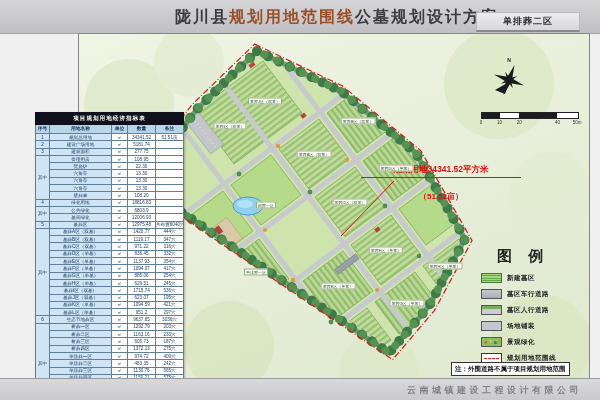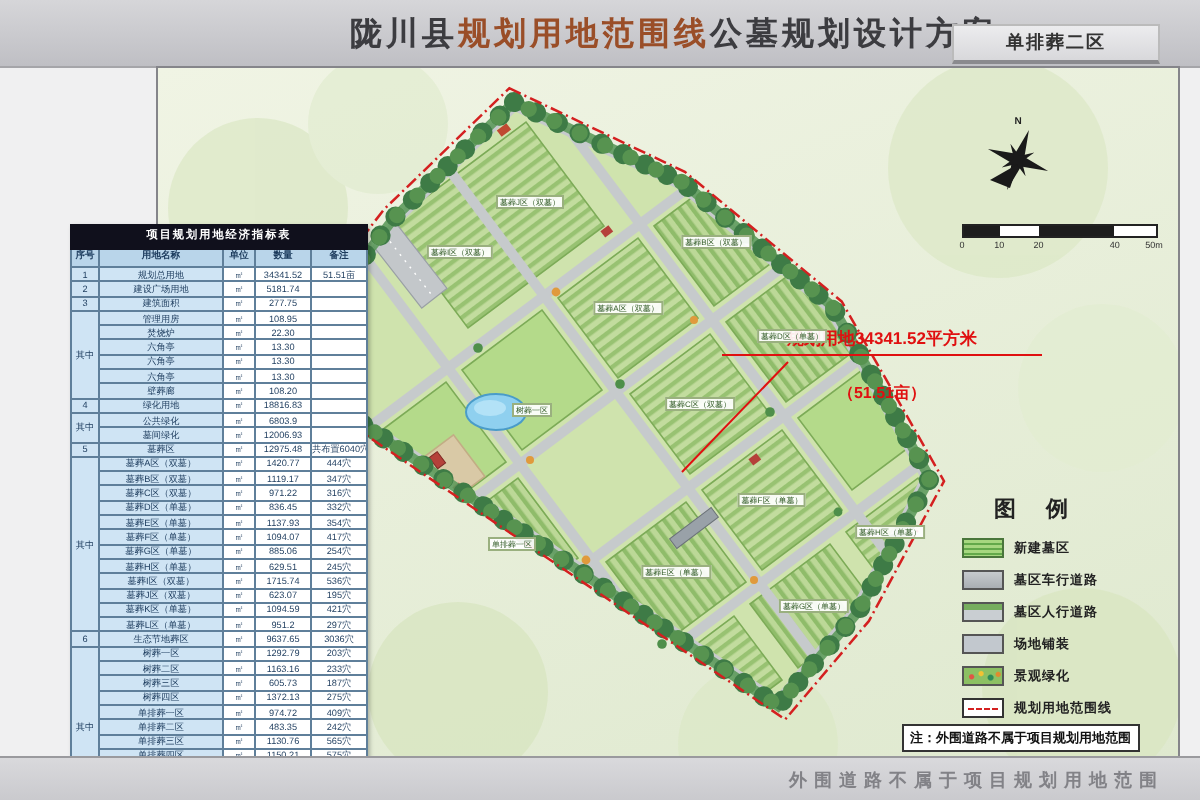--- a/index.html
+++ b/index.html
@@ -12,21 +12,21 @@
   .dlabel{position:absolute;left:476px;top:12px;width:102px;height:17px;background:linear-gradient(#ececee,#d8d8db);border:1px solid #bbb;border-bottom:2px solid #8a8a8e;font-size:9px;font-weight:bold;color:#333;text-align:center;line-height:17px;letter-spacing:1px;}
   
   .panel{position:absolute;left:78px;top:33px;width:510px;height:344px;background:linear-gradient(160deg,#f0f4e4,#dfe9cf);border:1px solid #85858a;overflow:hidden;}
   .panel svg{position:absolute;left:0;top:0;}
   
   .anno{position:absolute;left:282px;top:130px;width:160px;text-align:center;color:#e01010;font-weight:bold;}
   .anno1{font-size:8.5px;border-bottom:1px solid #e01010;padding-bottom:1px;white-space:nowrap;}
   .anno2{font-size:8px;margin-top:13px;}
   
   .legend{position:absolute;left:402px;top:213px;width:105px;}
-  .legend-title{font-size:11px;font-weight:bold;letter-spacing:6px;color:#222;margin:0 0 5px 16px;}
+  .legend-title{font-size:15px;font-weight:bold;letter-spacing:6px;color:#222;margin:0 0 5px 16px;}
   .legend-item{display:flex;align-items:center;height:14px;margin-bottom:2px;}
   .swatch{width:19px;height:8px;border:0.5px solid #555;margin-right:5px;flex:0 0 19px;position:relative;}
   .sw-plot{background:repeating-linear-gradient(#a6d77f 0 1.5px,#63a94a 1.5px 2.5px);border-color:#49763b;}
   .sw-road{background:linear-gradient(#c6cacd,#a9aeb3);}
   .sw-path{background:linear-gradient(#76ad5e 0 35%,#c9ced2 35% 100%);}
   .sw-paving{background:#c2c8ce;}
   .sw-green{background:radial-gradient(circle at 20% 55%,#e05545 1px,transparent 1.6px),radial-gradient(circle at 45% 35%,#f2c233 1px,transparent 1.6px),radial-gradient(circle at 70% 60%,#2e8b57 1.2px,transparent 1.8px),radial-gradient(circle at 90% 40%,#e08a2e 1px,transparent 1.6px),#8cc063;}
   .sw-boundary{background:#fff;border-color:#333;display:flex;align-items:center;justify-content:center;}
   .dashline{display:block;width:15px;border-top:1.6px dashed #d42020;}
   .legend-label{font-size:6.5px;font-weight:bold;color:#222;letter-spacing:0.5px;white-space:nowrap;}
@@ -484,15 +484,15 @@
         <tr>
           <td class="c-name">壁葬区</td>
           <td class="c-unit">㎡</td>
           <td class="c-qty">108.20</td>
           <td class="c-note">742穴</td>
         </tr>
       </tbody>
   </table>
 
   <div class="bottomband">
-    <div class="company">外围道路不属于项目规划用地范围</div>
+    <div class="company">云南城镇建设工程设计有限公司</div>
   </div>
 </div>
 
 </body></html>

